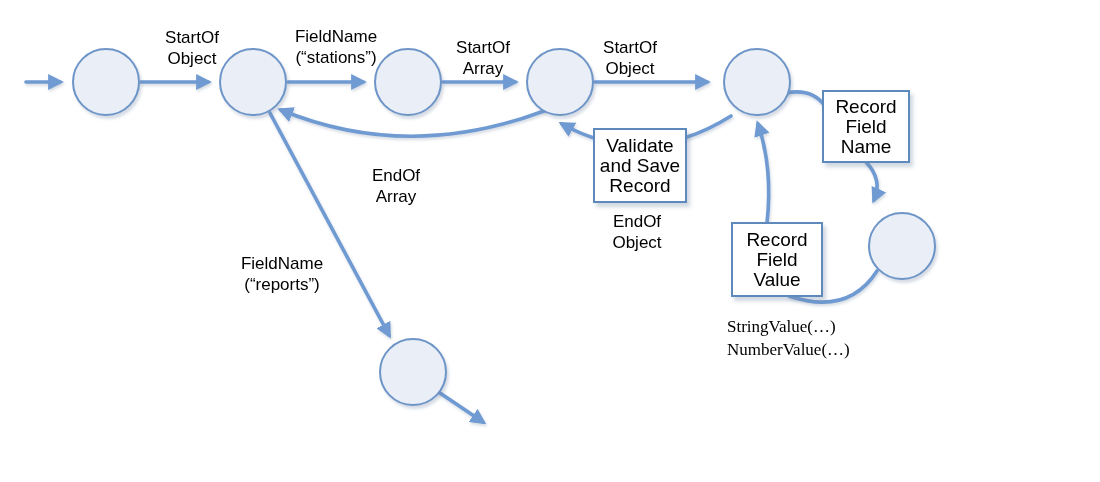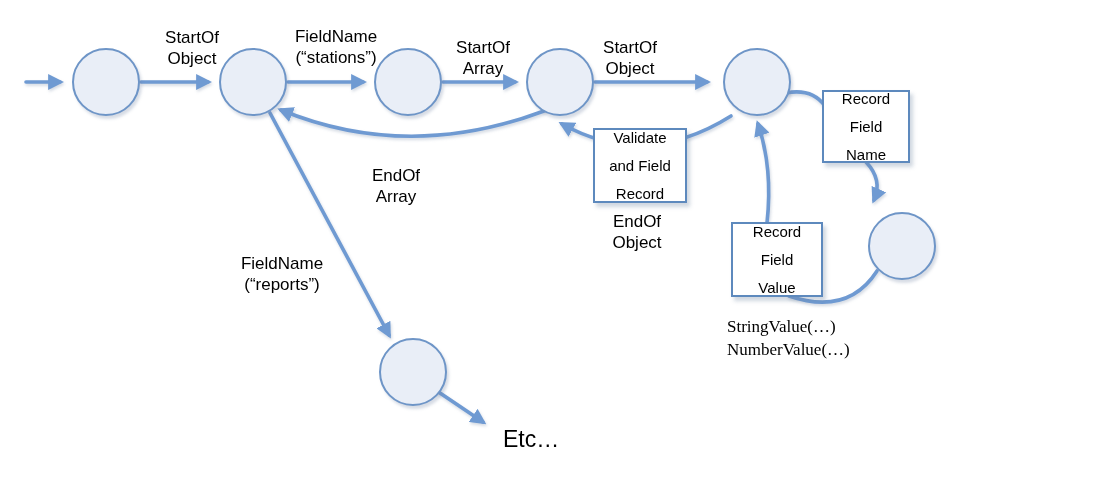--- a/index.html
+++ b/index.html
@@ -39,21 +39,21 @@
   }
   .action-box{
     position:absolute;
     background:var(--box-fill);
     border:2px solid var(--box-border);
     box-sizing:border-box;
     box-shadow:3px 4px 4px rgba(110,130,160,0.32);
     display:flex;align-items:center;justify-content:center;
     text-align:center;
     white-space:pre-line;
-    font-size:15px;line-height:28px;
+    font-size:19px;line-height:20px;
     color:var(--text-color);
   }
   .lbl{
     position:absolute;
     color:var(--text-color);
     font-size:17px;line-height:21px;
     white-space:pre-line;
   }
   .lbl.center{text-align:center;}
   .lbl.left{text-align:left;}
@@ -88,21 +88,21 @@
 
   <div class="state" style="left:72px;top:48px;"></div>
   <div class="state" style="left:219px;top:48px;"></div>
   <div class="state" style="left:374px;top:48px;"></div>
   <div class="state" style="left:526px;top:48px;"></div>
   <div class="state" style="left:723px;top:48px;"></div>
   <div class="state" style="left:868px;top:212px;"></div>
   <div class="state" style="left:379px;top:338px;"></div>
 
   <div class="action-box" style="left:593px;top:128px;width:94px;height:75px;">Validate
-and Field
+and Save
 Record</div>
   <div class="action-box" style="left:822px;top:90px;width:88px;height:73px;">Record
 Field
 Name</div>
   <div class="action-box" style="left:731px;top:222px;width:92px;height:75px;">Record
 Field
 Value</div>
 
   <div class="lbl center" style="left:142px;top:27px;width:100px;">StartOf
 Object</div>
@@ -113,15 +113,14 @@
   <div class="lbl center" style="left:580px;top:37px;width:100px;">StartOf
 Object</div>
   <div class="lbl center" style="left:346px;top:165px;width:100px;">EndOf
 Array</div>
   <div class="lbl center" style="left:587px;top:211px;width:100px;">EndOf
 Object</div>
   <div class="lbl left wide" style="left:727px;top:316px;width:170px;font-family:Liberation Serif, serif;">StringValue(…)
 NumberValue(…)</div>
   <div class="lbl center" style="left:232px;top:253px;width:100px;">FieldName
 (“reports”)</div>
-  <div class="lbl left etc" style="left:503px;top:426px;width:90px;">Etc…</div>
 
 </div>
 
 </body></html>

